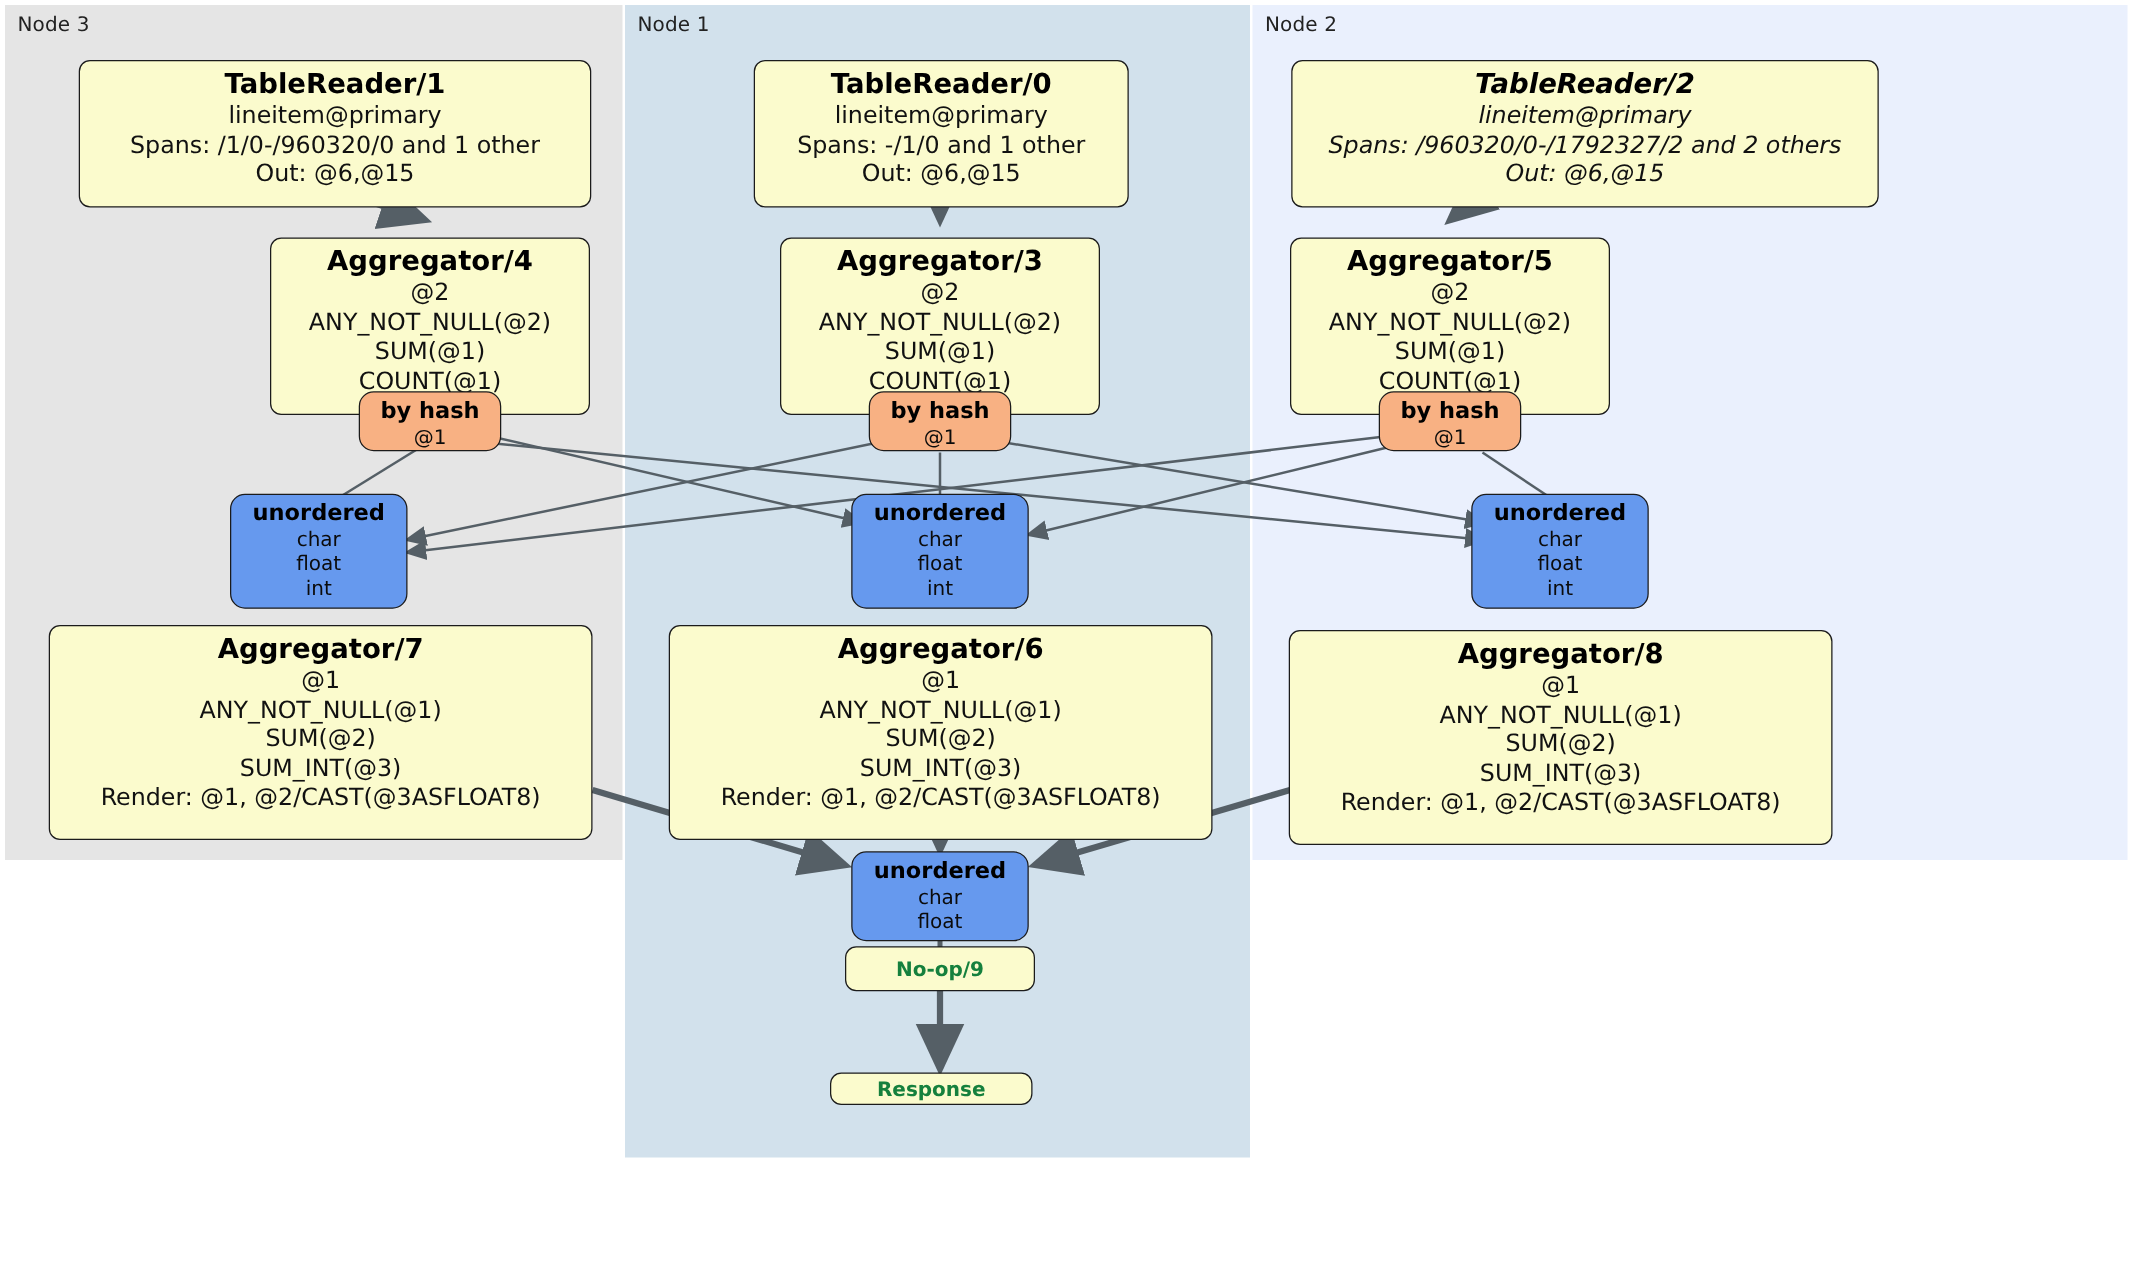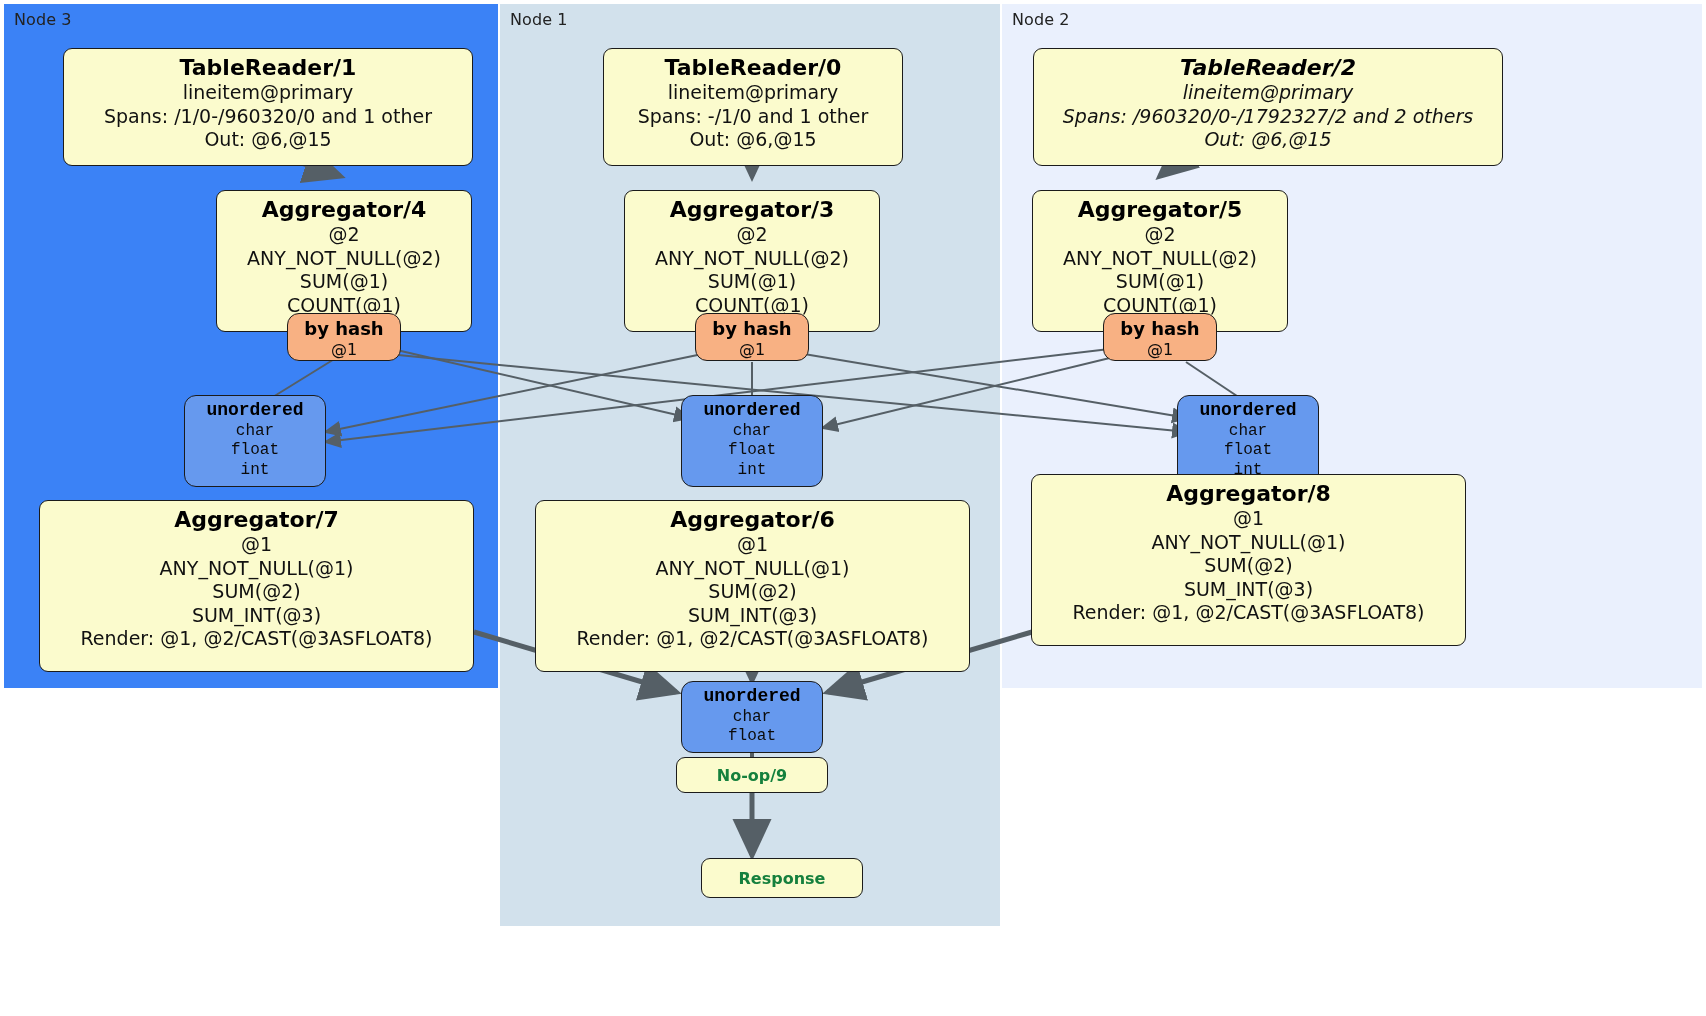--- a/index.html
+++ b/index.html
@@ -42,30 +42,30 @@
   }
   .small-box .t{font-size:16px;font-weight:bold;color:#15803d;white-space:nowrap;}
 
   
   .router,.recv{
     position:absolute;box-sizing:border-box;
     border:1.6px solid #1b1b1b;border-radius:12px;
     text-align:center;padding:4px 8px;line-height:1.22;
   }
   .router{background:#f8b183;}
-  .recv{background:#6699ee;font-family:Liberation Mono, monospace;}
+  .recv{background:#6699ee;}
   .router .t,.recv .t{font-size:18px;font-weight:bold;color:#000;white-space:nowrap;}
   .router .l,.recv .l{font-size:16px;color:#0b0b0b;white-space:nowrap;}
 </style>
 </head>
 <body>
 
 <div id="canvas">
 
-  <div class="panel" style="left:4px;top:4px;width:494px;height:684px;background:#3b82f6;">
+  <div class="panel" style="left:4px;top:4px;width:494px;height:684px;background:#e5e5e5;">
     <span class="panel-label">Node 3</span>
   </div>
 
   <div class="panel" style="left:500px;top:4px;width:500px;height:922px;background:#d2e1ec;">
     <span class="panel-label">Node 1</span>
   </div>
 
   <div class="panel" style="left:1002px;top:4px;width:700px;height:684px;background:#eaf0fd;padding-left:19px;">
     <span class="panel-label">Node 2</span>
   </div>
@@ -208,36 +208,36 @@
 
   <div class="box" style="left:535px;top:486px;width:435px;height:172px;">
     <div class="t">Aggregator/6</div>
     <div class="l">@1</div>
     <div class="l">ANY_NOT_NULL(@1)</div>
     <div class="l">SUM(@2)</div>
     <div class="l">SUM_INT(@3)</div>
     <div class="l">Render: @1, @2/CAST(@3ASFLOAT8)</div>
   </div>
 
-  <div class="box" style="left:1031px;top:460px;width:435px;height:172px;">
+  <div class="box" style="left:1031px;top:490px;width:435px;height:172px;">
     <div class="t">Aggregator/8</div>
     <div class="l">@1</div>
     <div class="l">ANY_NOT_NULL(@1)</div>
     <div class="l">SUM(@2)</div>
     <div class="l">SUM_INT(@3)</div>
     <div class="l">Render: @1, @2/CAST(@3ASFLOAT8)</div>
   </div>
 
   <div class="recv" style="left:681px;top:681px;width:142px;height:72px;">
     <div class="t">unordered</div>
     <div class="l">char</div>
     <div class="l">float</div>
   </div>
 
   <div class="small-box" style="left:676px;top:757px;width:152px;height:36px;">
     <div class="t">No-op/9</div>
   </div>
 
-  <div class="small-box" style="left:701px;top:858px;width:162px;height:40px;">
+  <div class="small-box" style="left:664px;top:858px;width:162px;height:26px;">
     <div class="t">Response</div>
   </div>
 
 </div>
 
 </body></html>

